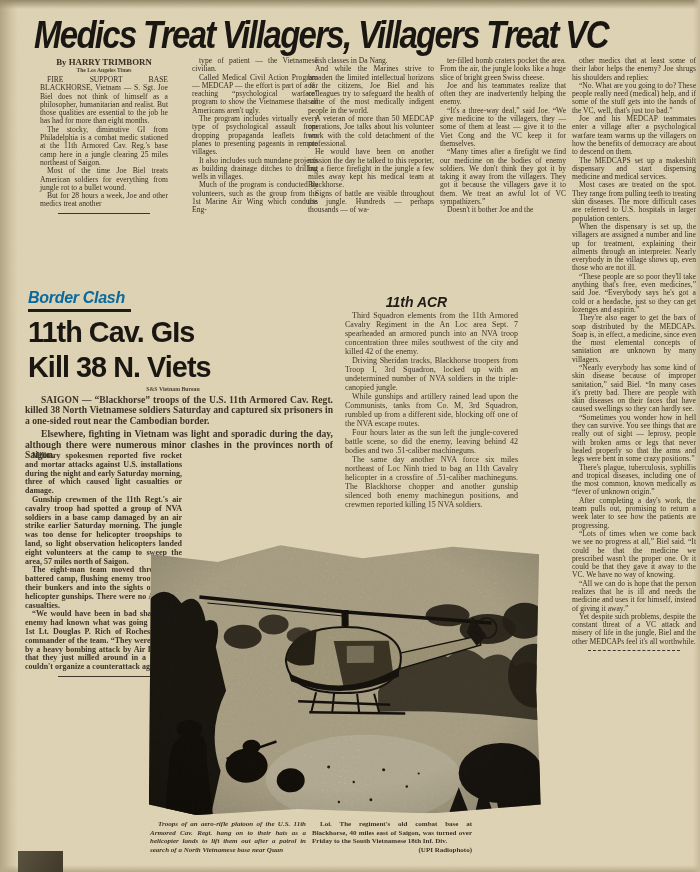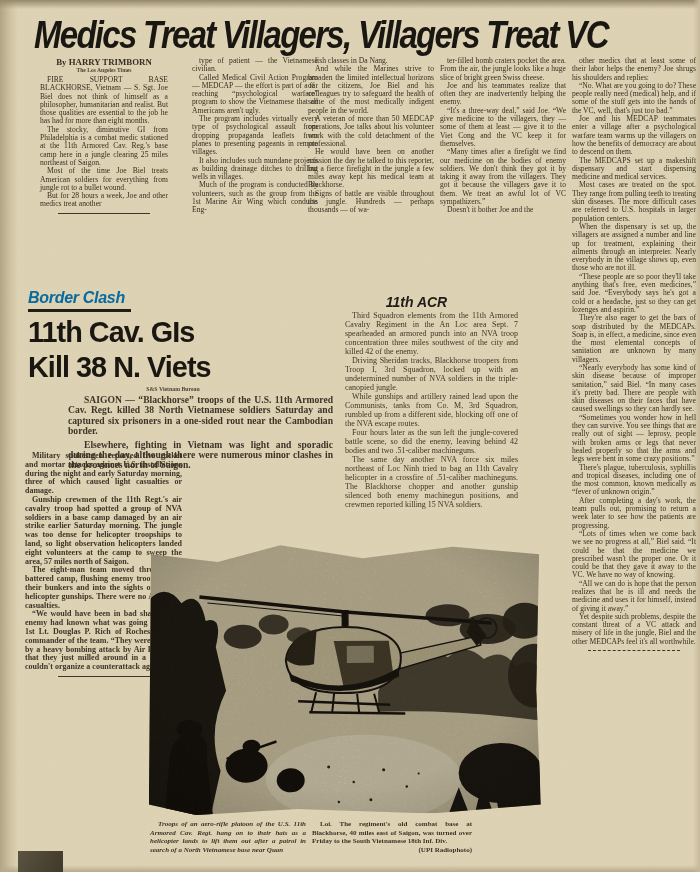--- a/index.html
+++ b/index.html
@@ -51,21 +51,21 @@
   }
   .headline2{
     position:absolute;left:28px;top:314px;
     font-family:"Liberation Sans",sans-serif;font-weight:bold;
     font-size:30px;line-height:35px;letter-spacing:-1px;color:#16130f;
     transform:scaleX(0.96);transform-origin:left top;white-space:nowrap;
   }
   .byline2{position:absolute;left:28px;top:386px;width:290px;text-align:center;
     font-weight:bold;font-size:5.8px;color:#4a4133;}
   .lead{position:absolute;left:25px;top:395px;width:308px;}
-  .lead p{font-size:9.6px;line-height:10.4px;text-indent:16px;margin-bottom:3px;font-weight:bold;color:#3a3226;margin-left:43px;}
+  .lead p{font-size:9.6px;line-height:10.4px;text-indent:16px;margin-bottom:3px;font-weight:bold;color:#3a3226;}
   .col2nd{position:absolute;left:25px;top:452px;width:157px;}
   .col2nd p{font-size:8px;line-height:8.8px;font-weight:bold;color:#3a3226;}
 
   
   .acr-head{position:absolute;left:330px;top:294px;width:173px;text-align:center;
     font-family:"Liberation Sans",sans-serif;font-style:italic;font-weight:bold;
     font-size:14px;color:#1c1813;}
   .acr-body{position:absolute;left:345px;top:311px;width:173px;}
   .acr-body p{font-size:8px;line-height:9px;color:#3a3226;}
 

